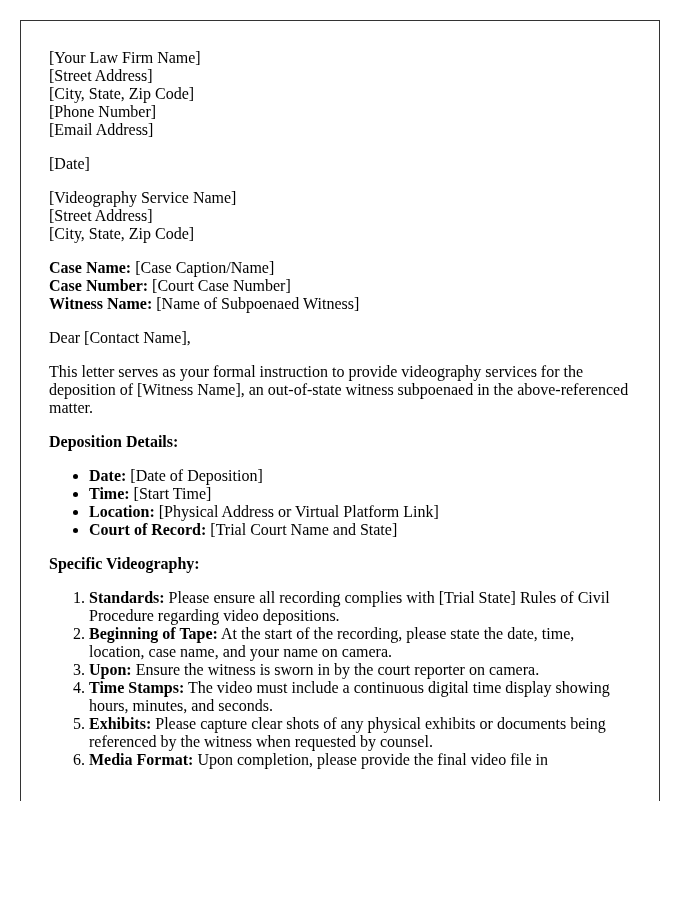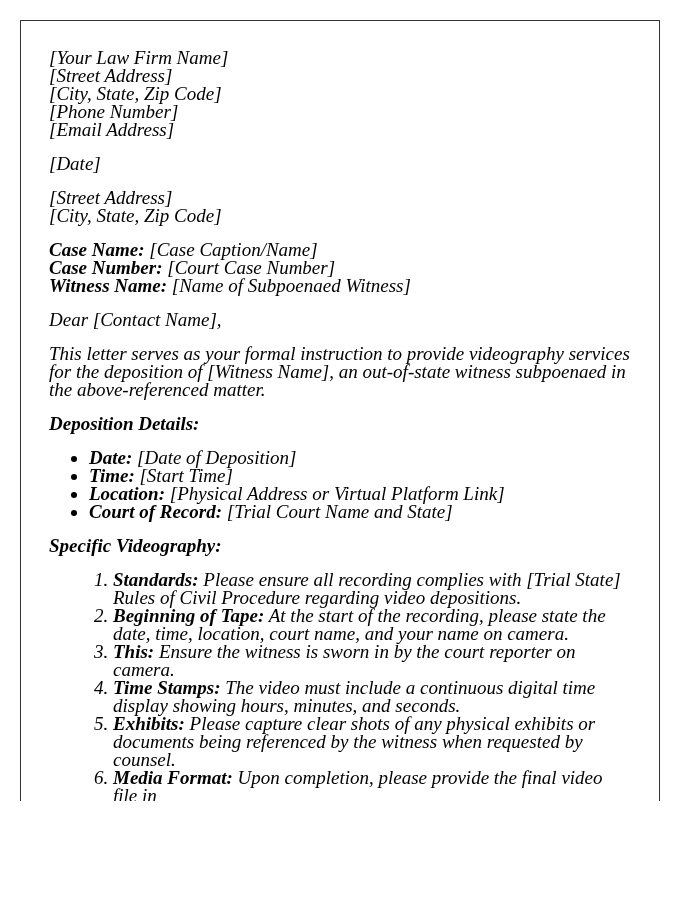--- a/index.html
+++ b/index.html
@@ -3,46 +3,47 @@
 <meta charset="utf-8">
 <style>
   html, body { margin: 0; padding: 0; background: #ffffff; }
   body { width: 700px; height: 900px; position: relative; overflow: hidden;
          font-family: "Liberation Serif", "DejaVu Serif", serif; color: #000; }
   .page {
     position: absolute; left: 20px; top: 20px; width: 640px; height: 781px;
     border: 1px solid #333; border-bottom: none; box-sizing: border-box;
     overflow: hidden; background: #fff;
   }
-  .content { padding: 28px 28px 0 28px; font-size: 19px; line-height: 18px; font-style: italic; }
+  .content { padding: 28px 28px 0 28px; font-size: 16px; line-height: 18px; }
   .block { margin: 0 0 16px 0; }
   .line { display: block; }
   b { font-weight: bold; }
   ul, ol { margin: 0 0 16px 0; padding-left: 40px; }
   li { margin: 0; }
   ul li { list-style: disc; }
-  ol li { list-style: decimal; margin-left: 24px; }
+  ol li { list-style: decimal; }
 </style>
 </head>
 <body>
 
 <div class="page">
   <div class="content">
 
     <div class="block">
       <span class="line">[Your Law Firm Name]</span>
       <span class="line">[Street Address]</span>
       <span class="line">[City, State, Zip Code]</span>
       <span class="line">[Phone Number]</span>
       <span class="line">[Email Address]</span>
     </div>
 
     <div class="block">[Date]</div>
 
     <div class="block">
+      <span class="line">[Videography Service Name]</span>
       <span class="line">[Street Address]</span>
       <span class="line">[City, State, Zip Code]</span>
     </div>
 
     <div class="block">
       <span class="line"><b>Case Name:</b><span> [Case Caption/Name]</span></span>
       <span class="line"><b>Case Number:</b><span> [Court Case Number]</span></span>
       <span class="line"><b>Witness Name:</b><span> [Name of Subpoenaed Witness]</span></span>
     </div>
 
@@ -56,21 +57,21 @@
       <li><b>Date:</b><span> [Date of Deposition]</span></li>
       <li><b>Time:</b><span> [Start Time]</span></li>
       <li><b>Location:</b><span> [Physical Address or Virtual Platform Link]</span></li>
       <li><b>Court of Record:</b><span> [Trial Court Name and State]</span></li>
     </ul>
 
     <div class="block"><b>Specific Videography:</b></div>
 
     <ol>
       <li><b>Standards:</b><span> Please ensure all recording complies with [Trial State] Rules of Civil Procedure regarding video depositions.</span></li>
-      <li><b>Beginning of Tape:</b><span> At the start of the recording, please state the date, time, location, court name, and your name on camera.</span></li>
-      <li><b>This:</b><span> Ensure the witness is sworn in by the court reporter on camera.</span></li>
+      <li><b>Beginning of Tape:</b><span> At the start of the recording, please state the date, time, location, case name, and your name on camera.</span></li>
+      <li><b>Upon:</b><span> Ensure the witness is sworn in by the court reporter on camera.</span></li>
       <li><b>Time Stamps:</b><span> The video must include a continuous digital time display showing hours, minutes, and seconds.</span></li>
       <li><b>Exhibits:</b><span> Please capture clear shots of any physical exhibits or documents being referenced by the witness when requested by counsel.</span></li>
       <li><b>Media Format:</b><span> Upon completion, please provide the final video file in</span></li>
     </ol>
 
   </div>
 </div>
 
 </body></html>

